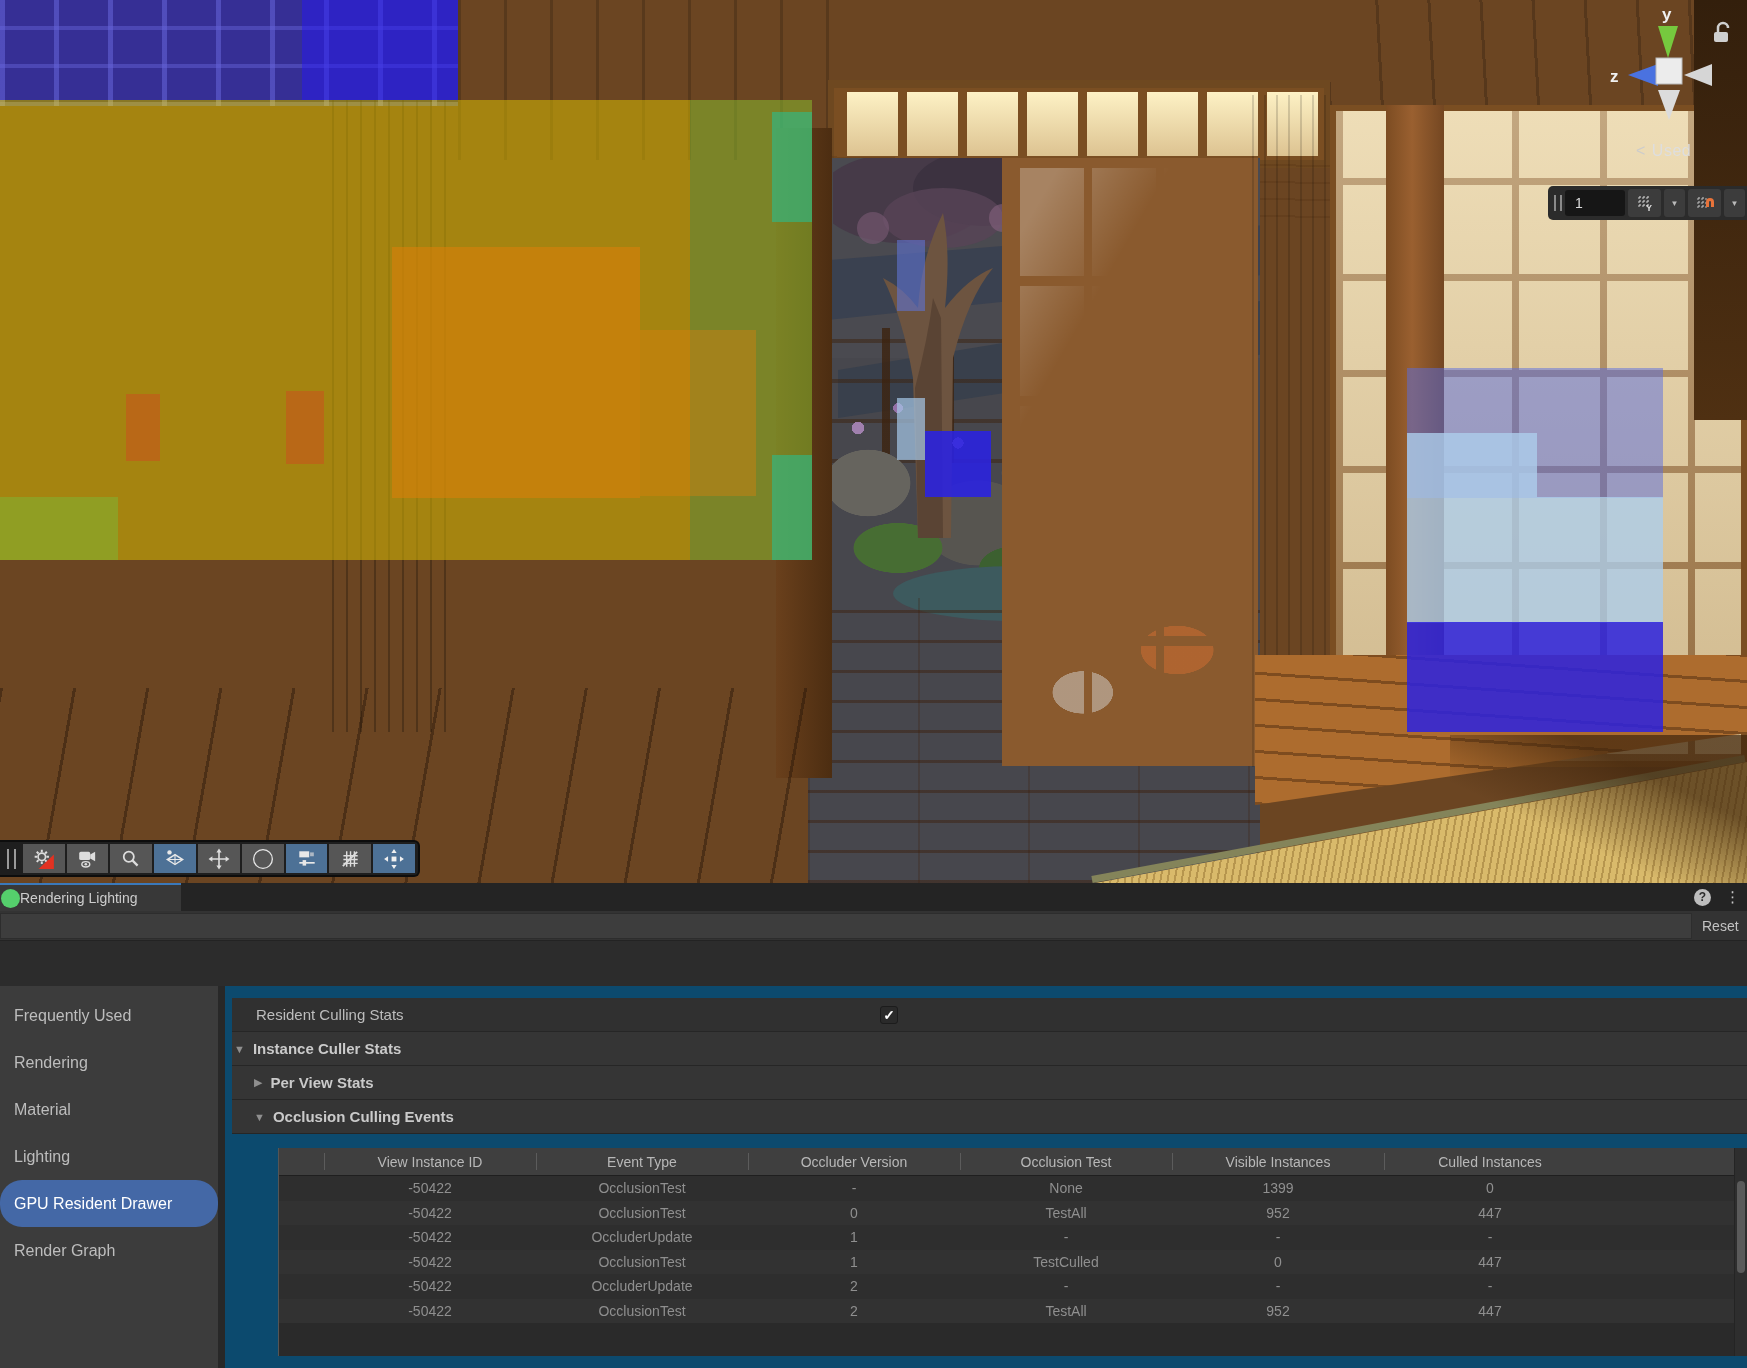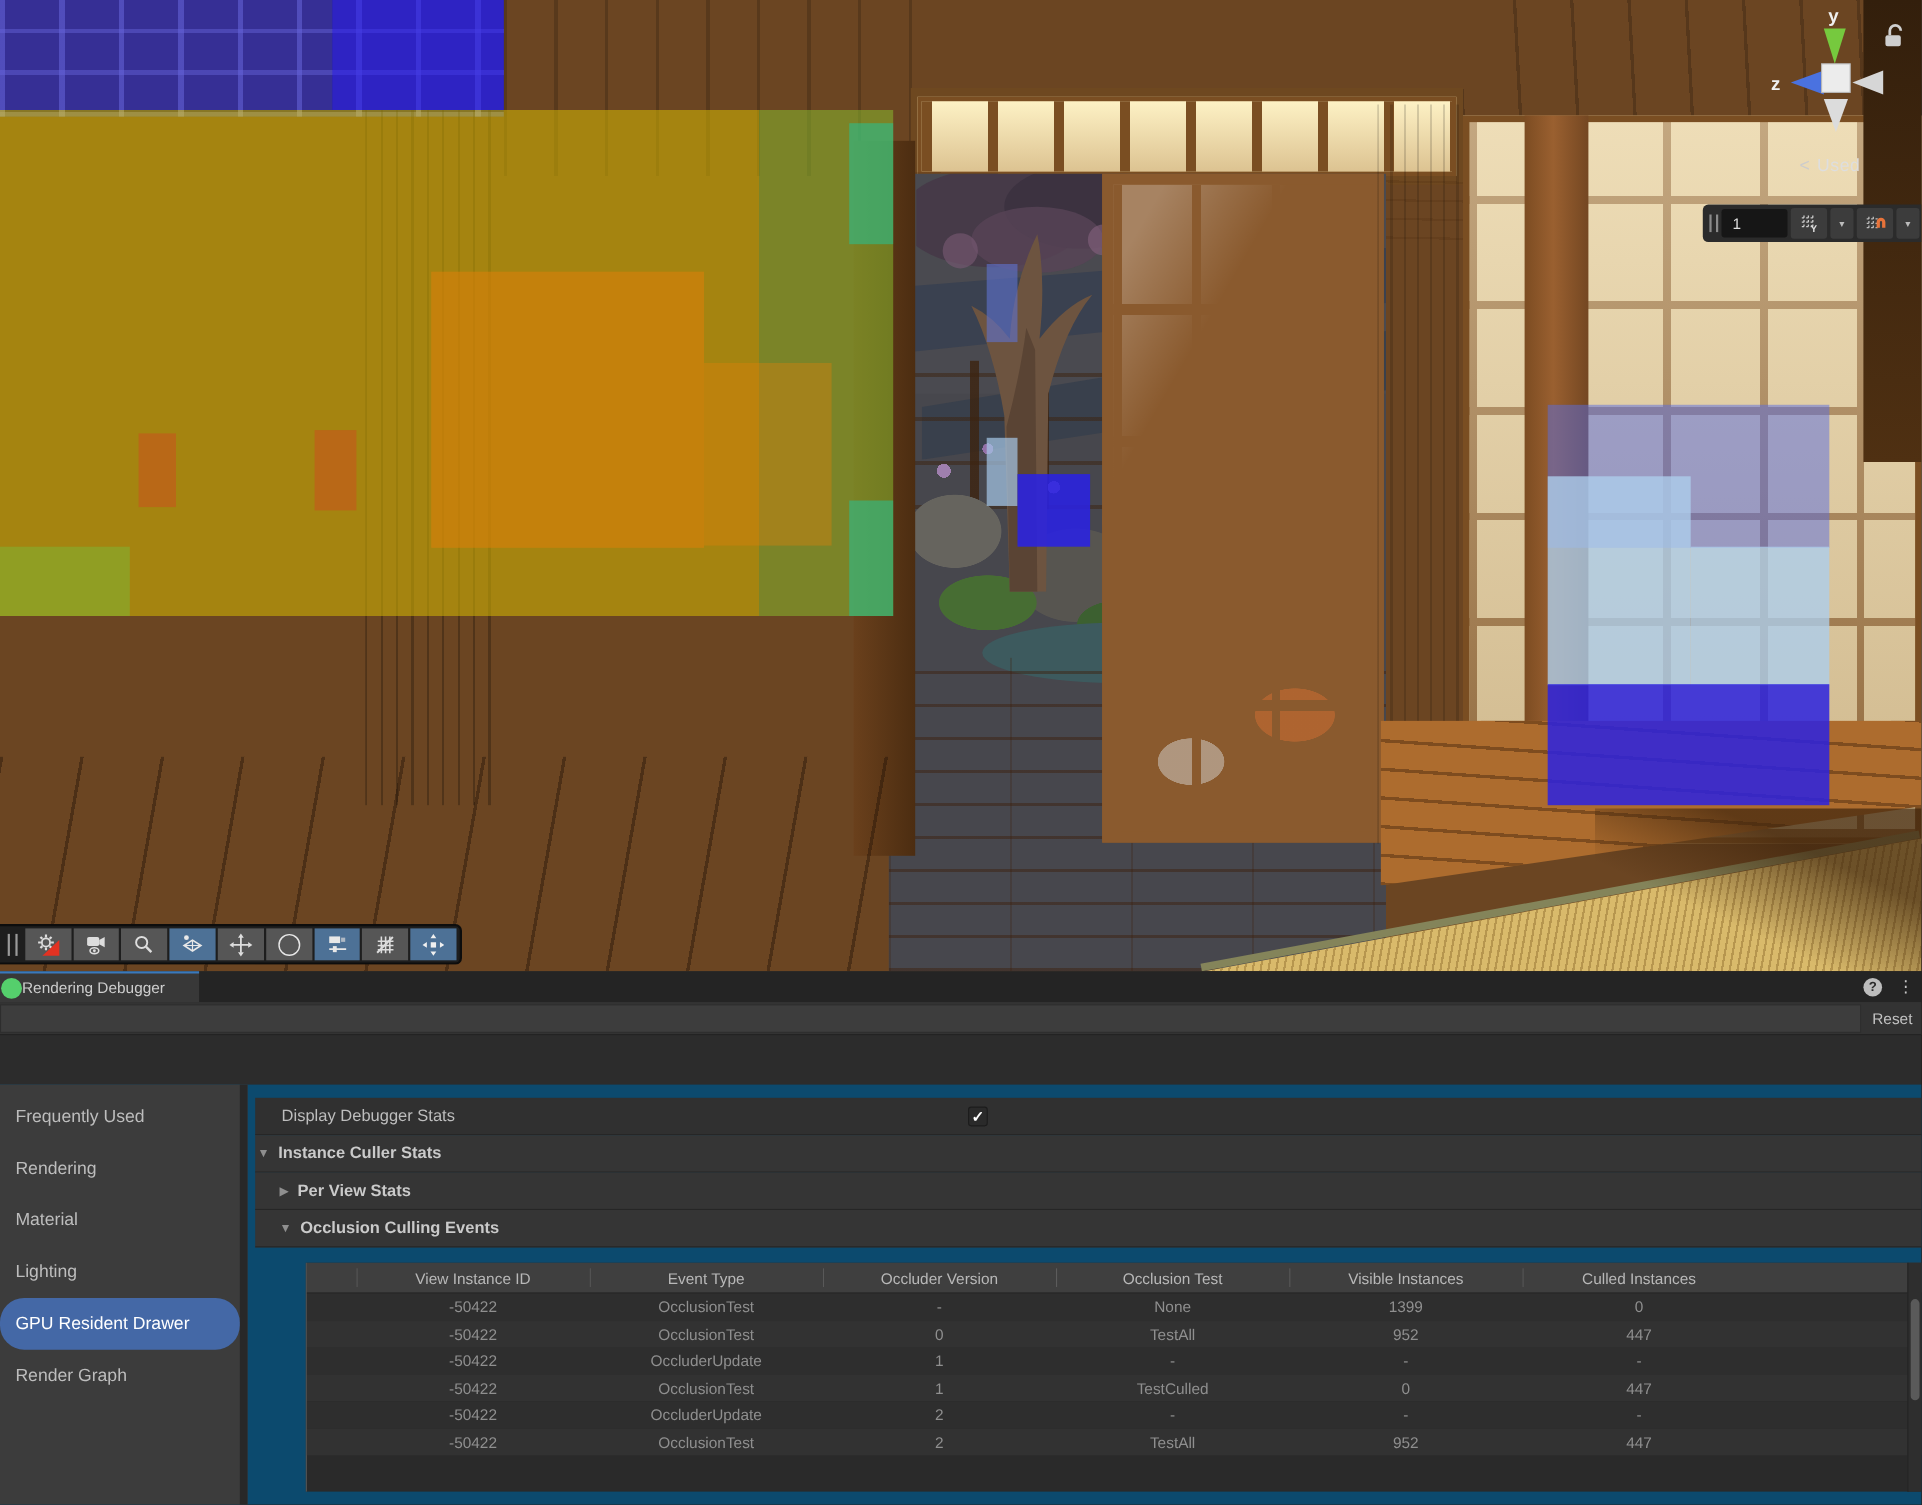--- a/index.html
+++ b/index.html
@@ -378,21 +378,21 @@
           <rect x="7.8" y="7.8" width="4.4" height="4.4" fill="#f0f0f0"></rect>
           <path d="M10 1 L7.6 4.6 H12.4 Z M10 19 L7.6 15.4 H12.4 Z M1 10 L4.6 7.6 V12.4 Z M19 10 L15.4 7.6 V12.4 Z" fill="#f0f0f0"></path>
         </svg>
       </div>
     </div>
   </div>
 
   <div class="tabbar">
     <div class="tab">
       <span class="tab-dot"></span>
-      <span class="tab-label">Rendering Debugger</span>
+      <span class="tab-label">Rendering Lighting</span>
     </div>
     <div class="tab-icons">
       <span class="help-btn">?</span>
       <span class="menu-btn">⋮</span>
     </div>
   </div>
 
   <div class="ptoolbar">
     <div class="ptool-field"></div>
     <div class="reset-btn">Reset</div>
@@ -403,21 +403,21 @@
       <div class="side-item">Frequently Used</div>
       <div class="side-item">Rendering</div>
       <div class="side-item">Material</div>
       <div class="side-item">Lighting</div>
       <div class="side-item selected">GPU Resident Drawer</div>
       <div class="side-item">Render Graph</div>
     </div>
 
     <div class="content">
       <div class="crow pl1">
-        <span>Display Debugger Stats</span>
+        <span>Resident Culling Stats</span>
         <span class="checkbox">✓</span>
       </div>
       <div class="crow fold pl0">
         <span class="tri">▼</span>
         <span>Instance Culler Stats</span>
       </div>
       <div class="crow fold pl2">
         <span class="tri">▶</span>
         <span>Per View Stats</span>
       </div>

